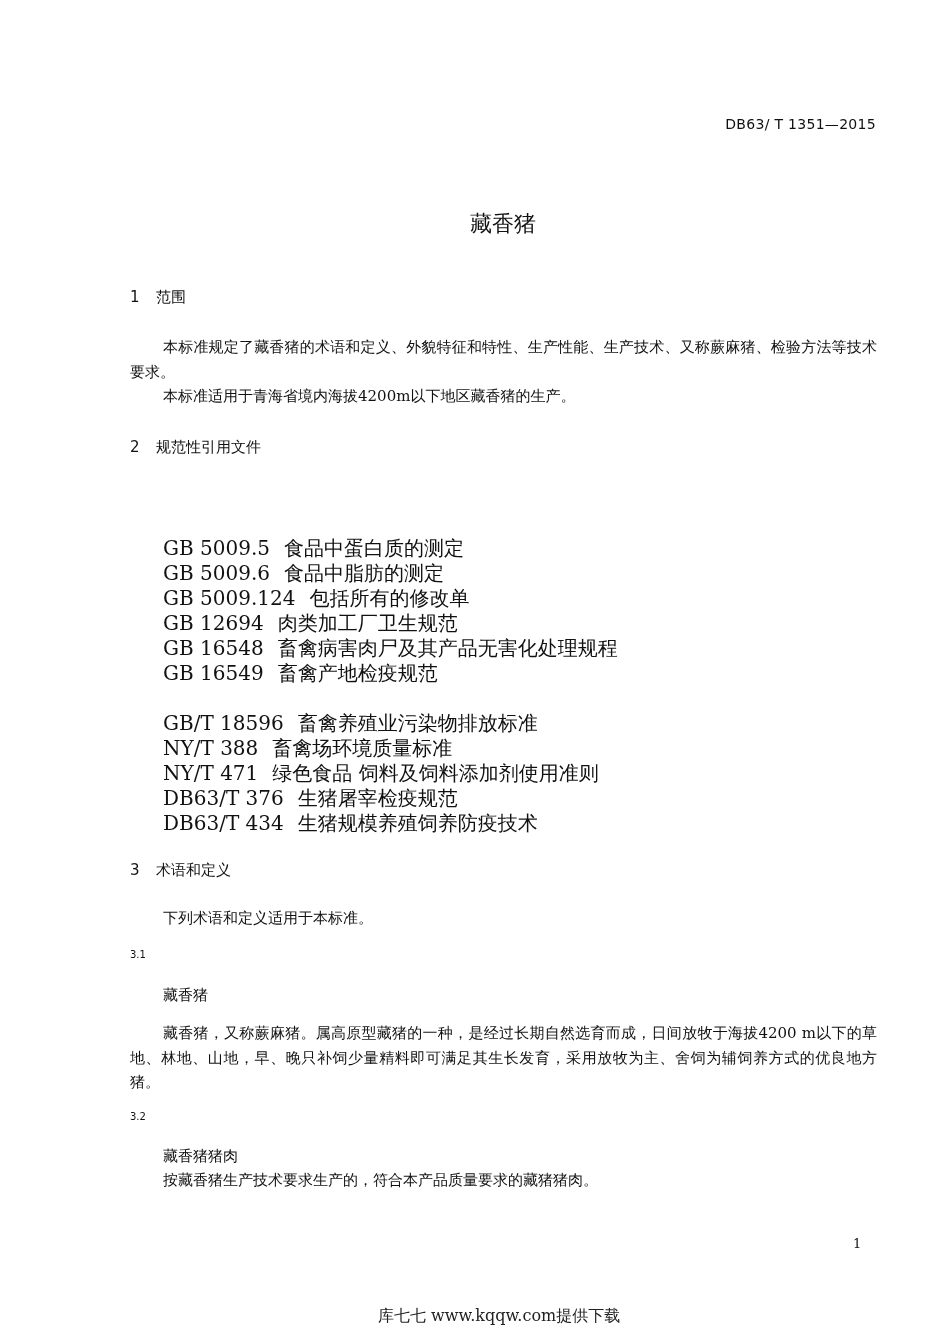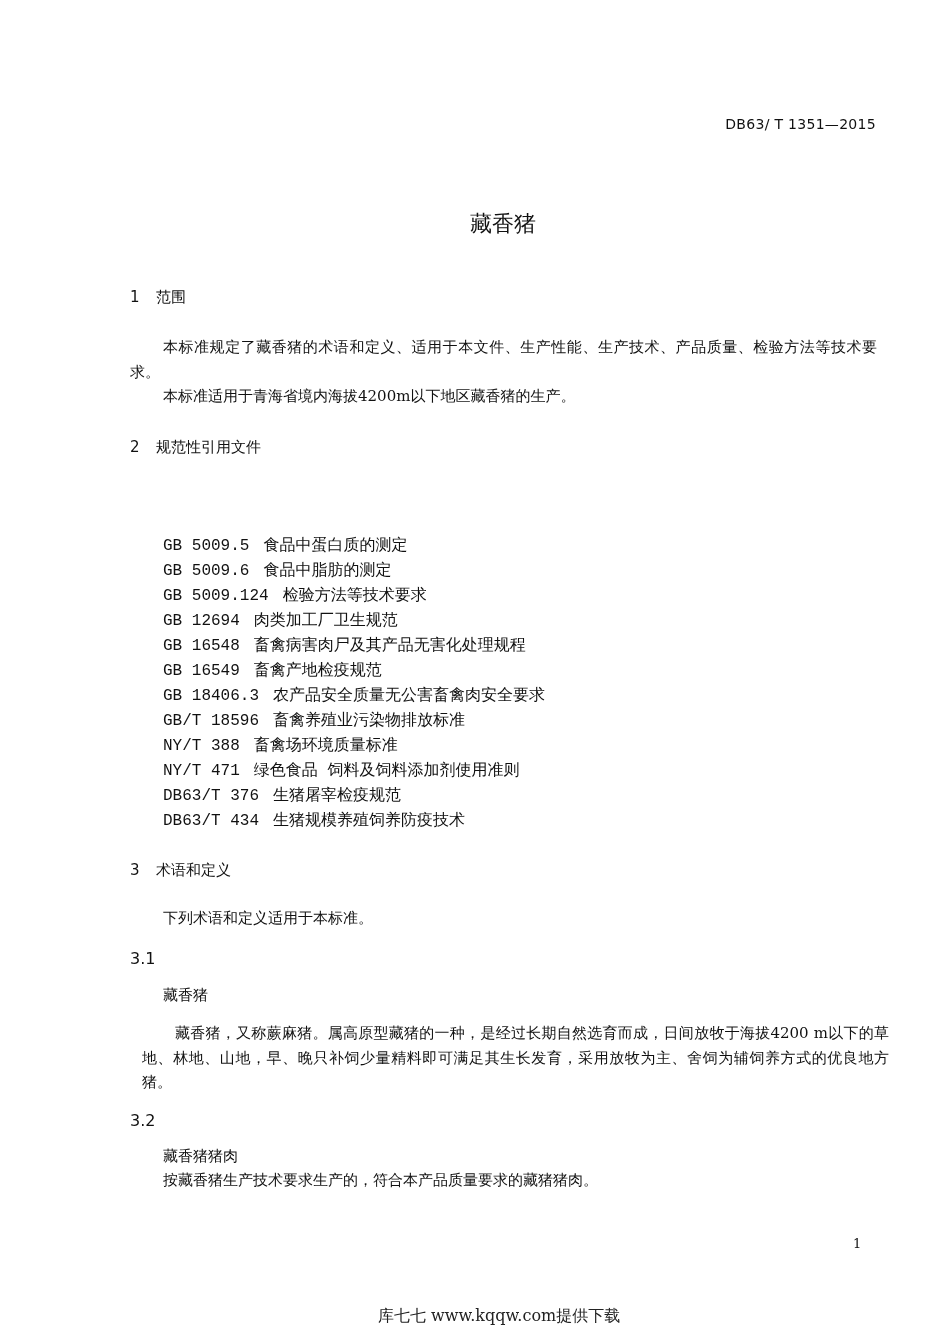--- a/index.html
+++ b/index.html
@@ -6,68 +6,67 @@
   body { width: 950px; height: 1344px; position: relative; overflow: hidden; color: #111; }
   .page { position: absolute; left: 17px; top: 0; width: 950px; height: 1344px; }
   .abs { position: absolute; white-space: nowrap; }
   .sans { font-family: "DejaVu Sans", "Liberation Sans", sans-serif; }
   .serif { font-family: "DejaVu Serif", "Liberation Serif", serif; }
   .std-no { right: 91px; top: 116px; font-size: 14px; letter-spacing: 0.3px; }
   .title { left: 0; width: 972px; text-align: center; top: 209px; font-size: 22px; }
   .h1 { left: 113px; font-size: 15px; }
   .h1 .num { display: inline-block; width: 26px; }
   .para { left: 113px; width: 747px; font-size: 15px; line-height: 24.6px; white-space: normal; text-align: justify; text-indent: 33px; }
-  .ref { left: 146px; font-size: 16px; font-family: Liberation Mono, monospace; }
+  .ref { left: 146px; font-size: 20px; }
   .ref .code { margin-right: 14px; }
-  .sub { left: 113px; font-size: 16px; }
+  .sub { left: 113px; font-size: 10px; }
   .term { left: 146px; font-size: 15px; }
   .plain { left: 146px; font-size: 15px; font-family: Liberation Serif, serif; }
   .pageno { left: 836px; top: 1236px; font-size: 13px; }
   .footer { left: 361px; top: 1306px; font-size: 16px; color: #222; text-align: center; }
 </style>
 </head>
 <body>
 
 <div class="page">
 
   <div class="abs sans std-no">DB63/ T 1351—2015</div>
 
   <div class="abs sans title">藏香猪</div>
 
   <div class="abs sans h1" style="top:288px;">
     <span class="num">1</span><span>范围</span>
   </div>
-  <div class="abs serif para" style="top:335px;">本标准规定了藏香猪的术语和定义、适用于本文件、生产性能、生产技术、产品质量、检验方法等技术要求。</div>
+  <div class="abs serif para" style="top:335px;">本标准规定了藏香猪的术语和定义、外貌特征和特性、生产性能、生产技术、又称蕨麻猪、检验方法等技术要求。</div>
   <div class="abs serif para" style="top:384px;">本标准适用于青海省境内海拔4200m以下地区藏香猪的生产。</div>
 
   <div class="abs sans h1" style="top:438px;">
     <span class="num">2</span><span>规范性引用文件</span>
   </div>
 
   <div class="abs serif ref" style="top:535px;"><span class="code">GB 5009.5</span><span>食品中蛋白质的测定</span></div>
   <div class="abs serif ref" style="top:560px;"><span class="code">GB 5009.6</span><span>食品中脂肪的测定</span></div>
-  <div class="abs serif ref" style="top:585px;"><span class="code">GB 5009.124</span><span>检验方法等技术要求</span></div>
+  <div class="abs serif ref" style="top:585px;"><span class="code">GB 5009.124</span><span>包括所有的修改单</span></div>
   <div class="abs serif ref" style="top:610px;"><span class="code">GB 12694</span><span>肉类加工厂卫生规范</span></div>
   <div class="abs serif ref" style="top:635px;"><span class="code">GB 16548</span><span>畜禽病害肉尸及其产品无害化处理规程</span></div>
   <div class="abs serif ref" style="top:660px;"><span class="code">GB 16549</span><span>畜禽产地检疫规范</span></div>
-  <div class="abs serif ref" style="top:685px;"><span class="code">GB 18406.3</span><span>农产品安全质量无公害畜禽肉安全要求</span></div>
   <div class="abs serif ref" style="top:710px;"><span class="code">GB/T 18596</span><span>畜禽养殖业污染物排放标准</span></div>
   <div class="abs serif ref" style="top:735px;"><span class="code">NY/T 388</span><span>畜禽场环境质量标准</span></div>
   <div class="abs serif ref" style="top:760px;"><span class="code">NY/T 471</span><span>绿色食品 饲料及饲料添加剂使用准则</span></div>
   <div class="abs serif ref" style="top:785px;"><span class="code">DB63/T 376</span><span>生猪屠宰检疫规范</span></div>
   <div class="abs serif ref" style="top:810px;"><span class="code">DB63/T 434</span><span>生猪规模养殖饲养防疫技术</span></div>
 
   <div class="abs sans h1" style="top:861px;">
     <span class="num">3</span><span>术语和定义</span>
   </div>
   <div class="abs serif plain" style="top:909px;">下列术语和定义适用于本标准。</div>
 
   <div class="abs sans sub" style="top:949px;">3.1</div>
   <div class="abs sans term" style="top:986px;">藏香猪</div>
-  <div class="abs serif para" style="top:1021px;margin-left:12px;">藏香猪，又称蕨麻猪。属高原型藏猪的一种，是经过长期自然选育而成，日间放牧于海拔4200 m以下的草地、林地、山地，早、晚只补饲少量精料即可满足其生长发育，采用放牧为主、舍饲为辅饲养方式的优良地方猪。</div>
+  <div class="abs serif para" style="top:1021px;">藏香猪，又称蕨麻猪。属高原型藏猪的一种，是经过长期自然选育而成，日间放牧于海拔4200 m以下的草地、林地、山地，早、晚只补饲少量精料即可满足其生长发育，采用放牧为主、舍饲为辅饲养方式的优良地方猪。</div>
 
   <div class="abs sans sub" style="top:1111px;">3.2</div>
   <div class="abs sans term" style="top:1147px;">藏香猪猪肉</div>
   <div class="abs serif plain" style="top:1171px;">按藏香猪生产技术要求生产的，符合本产品质量要求的藏猪猪肉。</div>
 
   <div class="abs serif pageno">1</div>
 
   <div class="abs serif footer">库七七 www.kqqw.com提供下载</div>
 </div>
 

